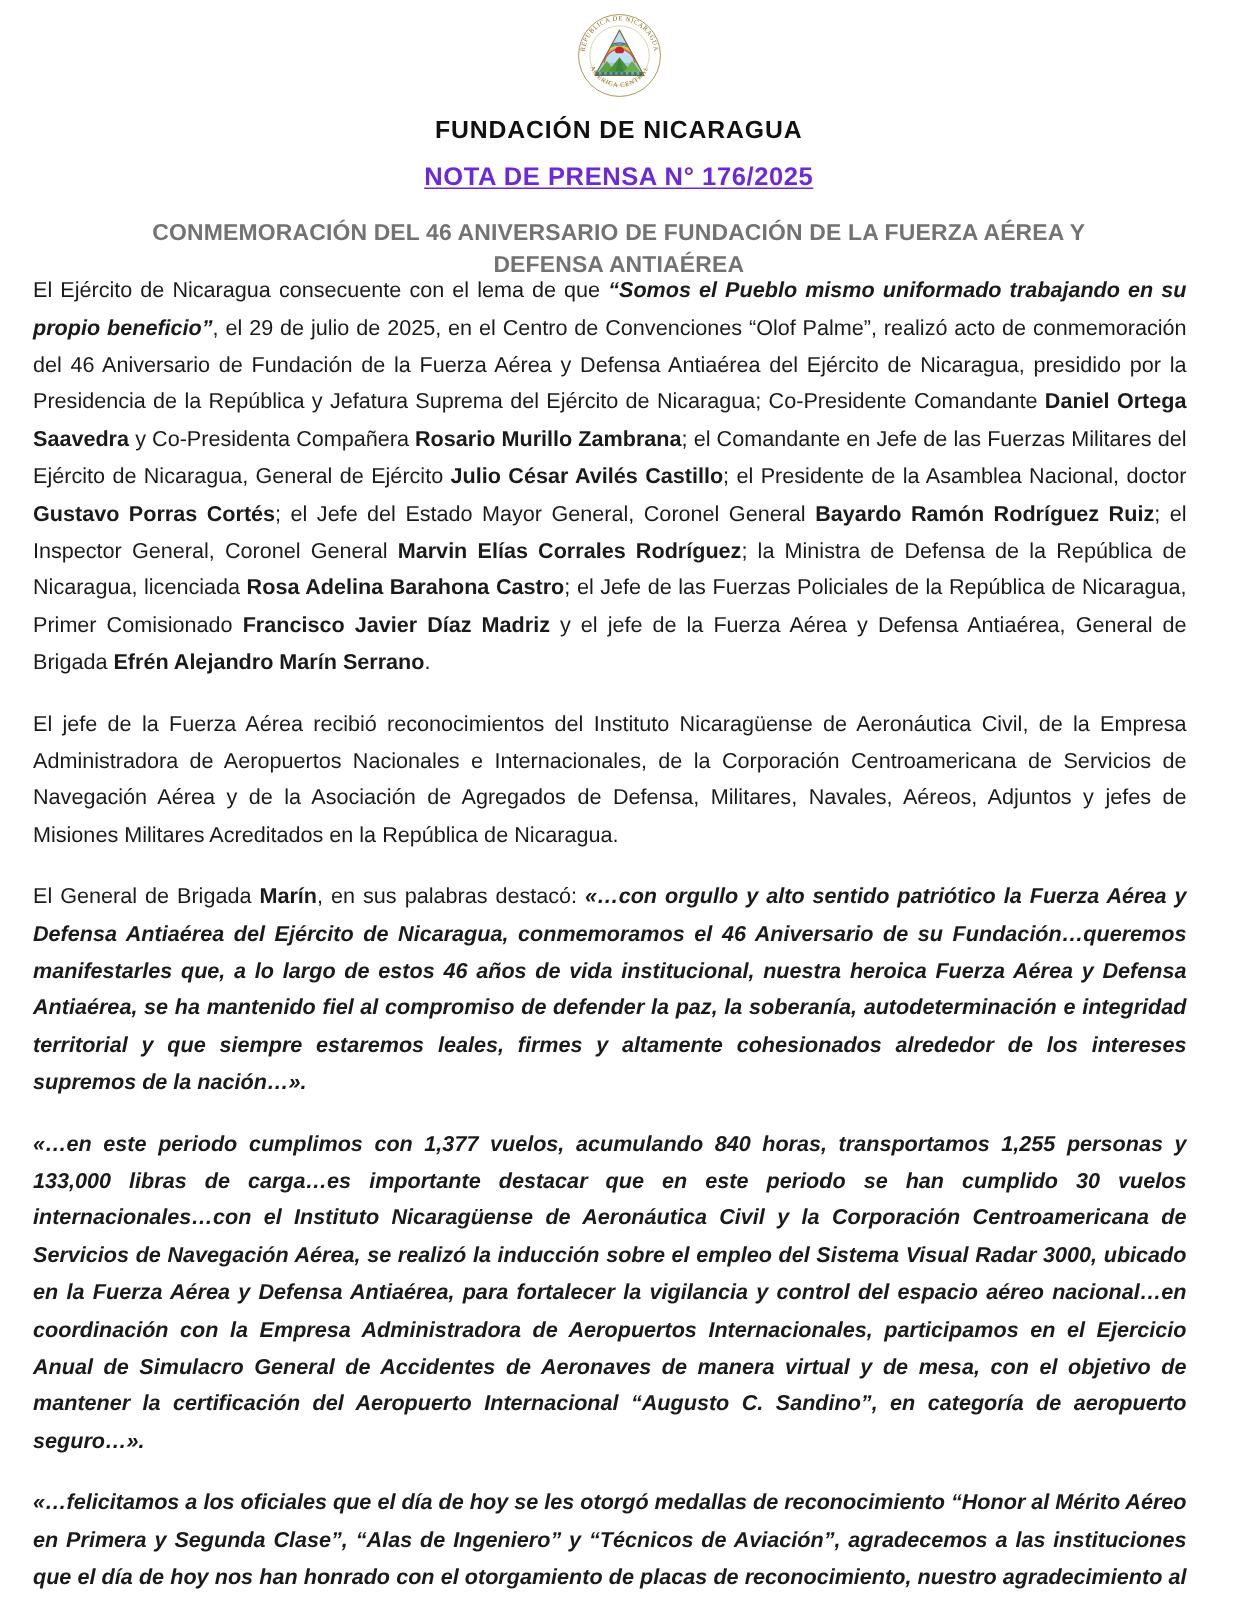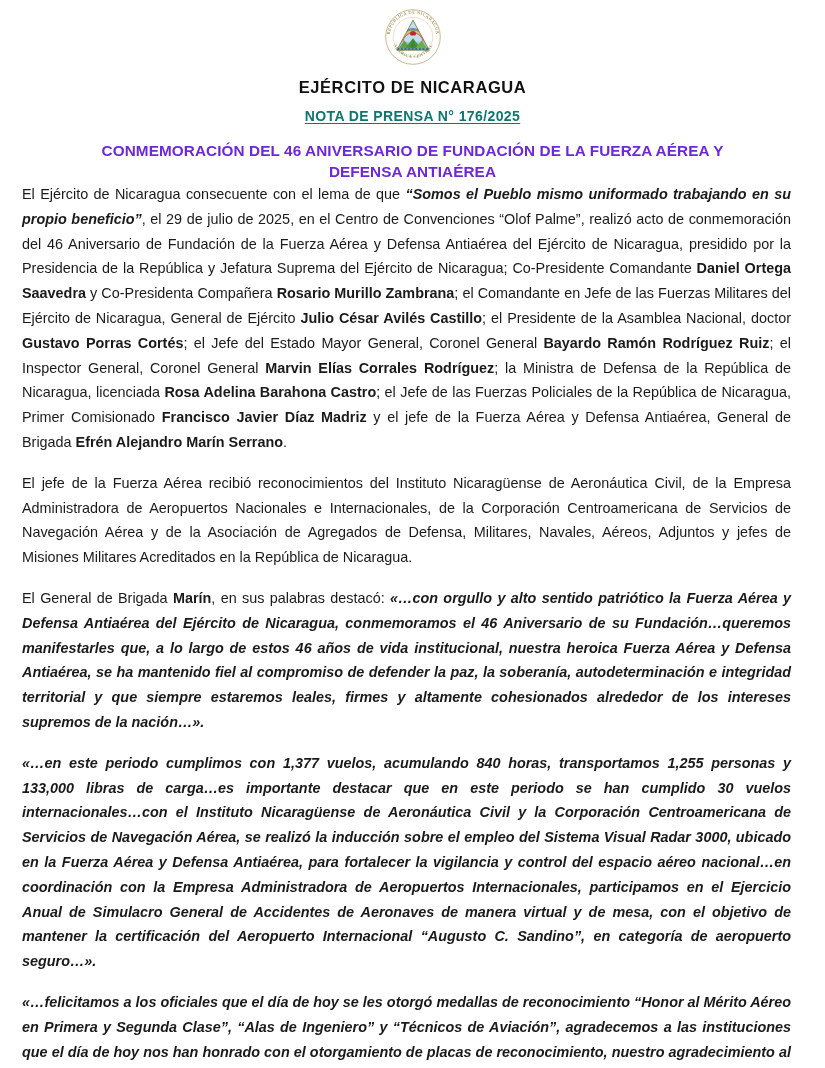--- a/index.html
+++ b/index.html
@@ -46,37 +46,37 @@
   }
   .org-title {
     font-size: 16.5px;
     font-weight: bold;
     letter-spacing: 0.6px;
     line-height: 1.45;
     color: #111;
     margin: 0 0 6px 0;
   }
   .note-number {
-    font-size: 14px;
+    font-size: 17px;
     font-weight: bold;
     letter-spacing: 0.4px;
     line-height: 1.45;
-    color: #0f766e;
+    color: #6d28d9;
     margin: 0 0 14px 0;
   }
   .note-number span.u {
     text-decoration: underline;
     text-underline-offset: 2px;
   }
   .subject-title {
     font-size: 15.3px;
     font-weight: bold;
     line-height: 1.38;
     letter-spacing: 0.1px;
-    color: #6d28d9;
+    color: #737373;
     margin: 0;
     padding: 0 46px;
   }
 
   
   .body-text {
     position: absolute;
     left: 22px;
     top: 182px;
     width: 781px;
@@ -164,21 +164,21 @@
           <rect x="66" y="68.5" width="3" height="3.5"></rect>
           <rect x="72" y="68.5" width="3" height="3.5"></rect>
         </g>
       </g>
 
       <polygon points="50,22 77,72 23,72" fill="none" stroke="#6f6a2e" stroke-width="1.3"></polygon>
     </svg>
   </div>
 
   <div class="headings">
-    <div class="org-title">EJÉRCITO DE NICARAGUA</div>
+    <div class="org-title">FUNDACIÓN DE NICARAGUA</div>
     <div class="note-number">
       <span class="u">NOTA DE PRENSA N° 176/2025</span>
     </div>
     <div class="subject-title">
       <span>CONMEMORACIÓN DEL 46 ANIVERSARIO DE FUNDACIÓN DE LA FUERZA</span>
       <span>AÉREA Y DEFENSA ANTIAÉREA</span>
     </div>
   </div>
 
   <div class="body-text">

